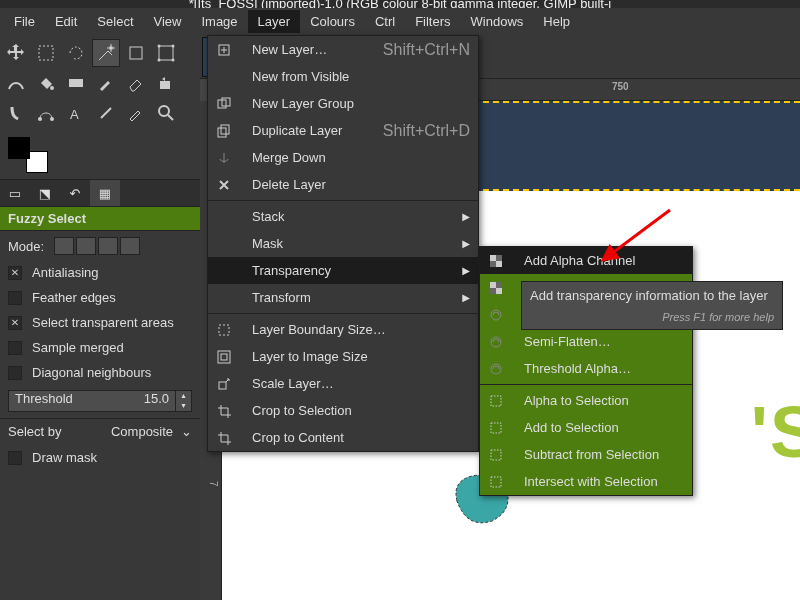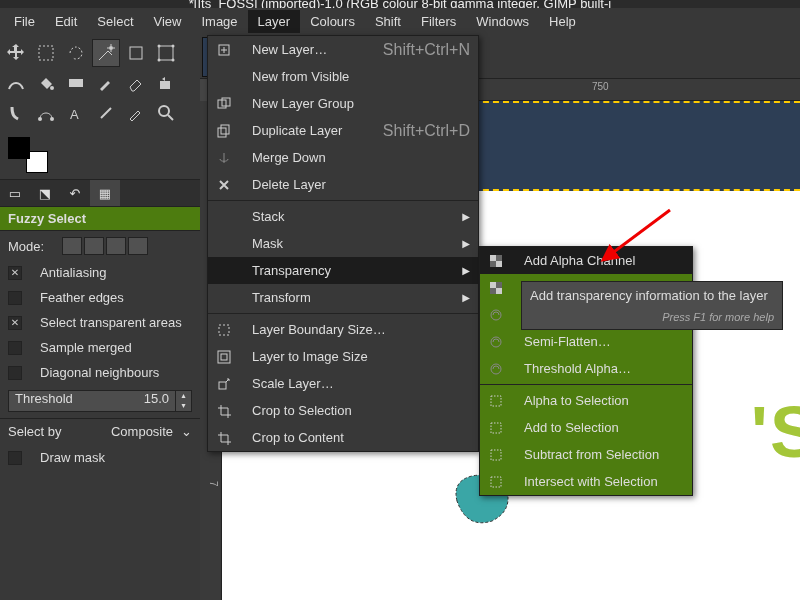--- a/index.html
+++ b/index.html
@@ -15,21 +15,21 @@
 .tool svg{width:20px;height:20px}
 .swatch{position:relative;margin:6px 8px;width:40px;height:36px}
 .swatch .fg,.swatch .bg{position:absolute;width:22px;height:22px;border:1px solid #000}
 .swatch .bg{right:0;bottom:0;background:#fff}
 .swatch .fg{left:0;top:0;background:#000}
 .tabrow{display:flex;border-top:1px solid #222;border-bottom:1px solid #222;background:#2f2f2f}
 .tabrow div{width:30px;height:26px;display:flex;align-items:center;justify-content:center}
 .tabrow .act{background:#454545}
 .opt-title{background:#4d7c0f;padding:4px 8px;font-weight:bold;border-bottom:1px solid #222}
 .opts{padding:6px 8px;display:flex;flex-direction:column;gap:10px;font-size:12px}
-.opts .row{display:flex;align-items:center;gap:18px}
+.opts .row{display:flex;align-items:center;gap:10px}
 .mode-boxes{display:flex;gap:2px}
 .mode-boxes div{width:20px;height:18px;border:1px solid #222;background:#515151}
 .cbx{width:14px;height:14px;border:1px solid #222;background:#2a2a2a;display:inline-flex;align-items:center;justify-content:center;font-size:10px}
 .cbx.on::after{content:"✕";color:#ccc}
 .thresh{display:flex;align-items:flex-start;border:1px solid #222;background:#4d4d4d;height:22px}
 .thresh .lbl{flex:1;padding:0 6px}
 .thresh .val{padding:0 6px}
 .thresh .arr{width:16px;display:flex;flex-direction:column;border-left:1px solid #222}
 .thresh .arr div{height:10px;text-align:center;font-size:8px;line-height:10px}
 .selrow{display:flex;align-items:center;height:26px;border-top:1px solid #222;padding:0 8px;gap:8px}
@@ -65,21 +65,21 @@
 
 <div class="titlebar">*[Its_FOSS] (imported)-1.0 (RGB colour 8-bit gamma integer, GIMP built-i</div>
 <div class="menubar" id="menubar">
     <span>File</span>
     <span>Edit</span>
     <span>Select</span>
     <span>View</span>
     <span>Image</span>
     <span class="active">Layer</span>
     <span>Colours</span>
-    <span>Shift</span>
+    <span>Ctrl</span>
     <span>Filters</span>
     <span>Windows</span>
     <span>Help</span>
   </div>
 
 <div class="left-panel">
   <div class="toolbox">
     <div class="tool">
         <svg viewBox="0 0 20 20">
           <path d="M10 1l3 3h-2v4h4V6l3 3-3 3v-2h-4v4h2l-3 3-3-3h2v-4H4v2L1 9l3-3v2h4V4H6z" fill="#ccc"></path>
@@ -244,21 +244,21 @@
         <span>Draw mask</span>
       </div>
     </div>
 </div>
 
 <div class="canvas-area">
   <div class="fileband">
       <div class="thumb"></div>
     </div>
   <div class="ruler-h" id="rulerh">
-      <span style="left: 370px;">750</span>
+      <span style="left: 390px; font-weight: bold;">750</span>
     </div>
   <div class="ruler-v" id="rulerv">
       <span style="top: 380px;">7</span>
     </div>
   <div class="viewport">
     <div class="band"></div>
     <svg class="blob" viewBox="0 0 60 60">
         <path d="M5 30 Q0 10 20 5 Q45 0 55 20 Q60 40 40 50 Q15 58 5 30Z" fill="#3aa6a6" stroke="#333" stroke-dasharray="3 2"></path>
       </svg>
     <div class="greenT">'S</div>

